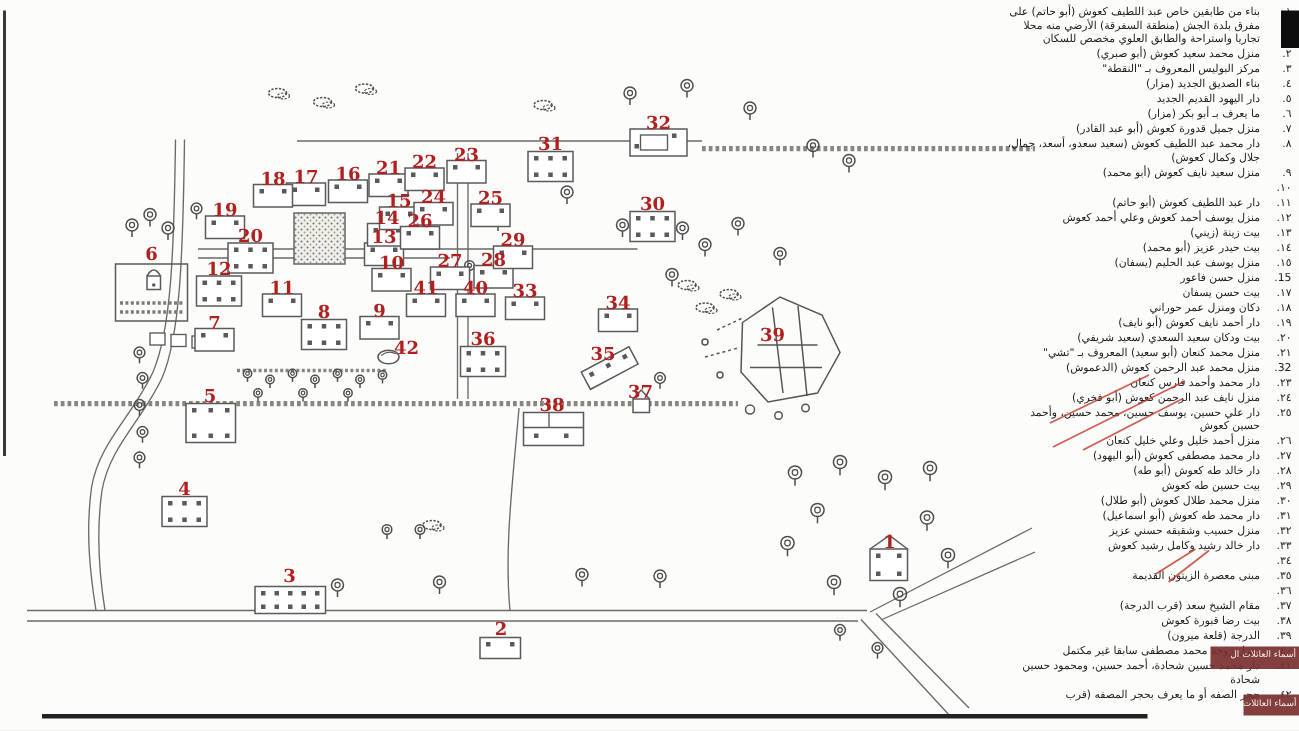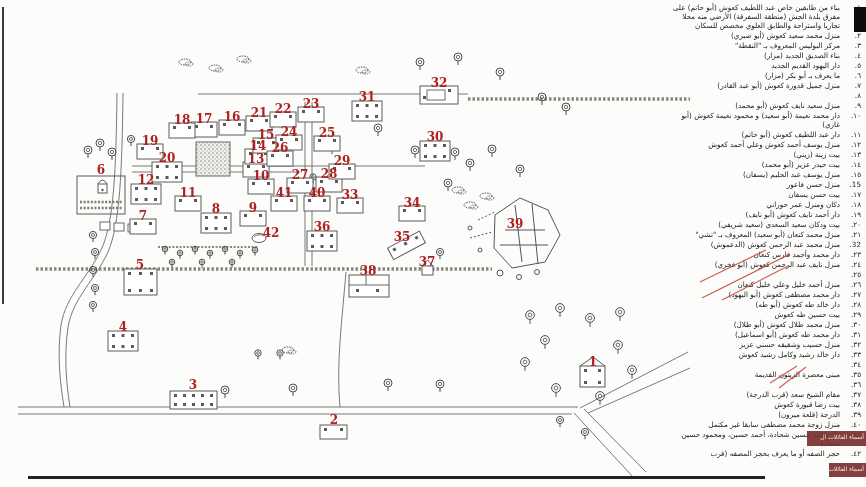--- a/index.html
+++ b/index.html
@@ -785,28 +785,28 @@
         <li>
           <span class="lnum">٦.</span>
           <span class="ltxt">ما يعرف بـ أبو بكر (مزار)</span>
         </li>
         <li>
           <span class="lnum">٧.</span>
           <span class="ltxt">منزل جميل قدورة كعوش (أبو عبد القادر)</span>
         </li>
         <li>
           <span class="lnum">٨.</span>
+          <span class="ltxt">دار محمد عبد اللطيف كعوش (سعيد سعدو، أسعد، جمال، جلال وكمال كعوش)</span>
         </li>
         <li>
           <span class="lnum">٩.</span>
           <span class="ltxt">منزل سعيد نايف كعوش (أبو محمد)</span>
         </li>
         <li>
           <span class="lnum">١٠.</span>
-          <span class="ltxt">دار محمد نعيمة (أبو سعيد) و محمود نعيمة كعوش (أبو غازي)</span>
         </li>
         <li>
           <span class="lnum">١١.</span>
           <span class="ltxt">دار عبد اللطيف كعوش (أبو حاتم)</span>
         </li>
         <li>
           <span class="lnum">١٢.</span>
           <span class="ltxt">منزل يوسف أحمد كعوش وعلي أحمد كعوش</span>
         </li>
         <li>
@@ -852,20 +852,21 @@
         <li>
           <span class="lnum">٢٣.</span>
           <span class="ltxt">دار محمد وأحمد فارس كنعان</span>
         </li>
         <li>
           <span class="lnum">٢٤.</span>
           <span class="ltxt">منزل نايف عبد الرحمن كعوش (أبو فخري)</span>
         </li>
         <li>
           <span class="lnum">٢٥.</span>
+          <span class="ltxt">دار علي حسين، يوسف حسين، محمد حسين، وأحمد حسين كعوش</span>
         </li>
         <li>
           <span class="lnum">٢٦.</span>
           <span class="ltxt">منزل أحمد خليل وعلي خليل كنعان</span>
         </li>
         <li>
           <span class="lnum">٢٧.</span>
           <span class="ltxt">دار محمد مصطفى كعوش (أبو اليهود)</span>
         </li>
         <li>

